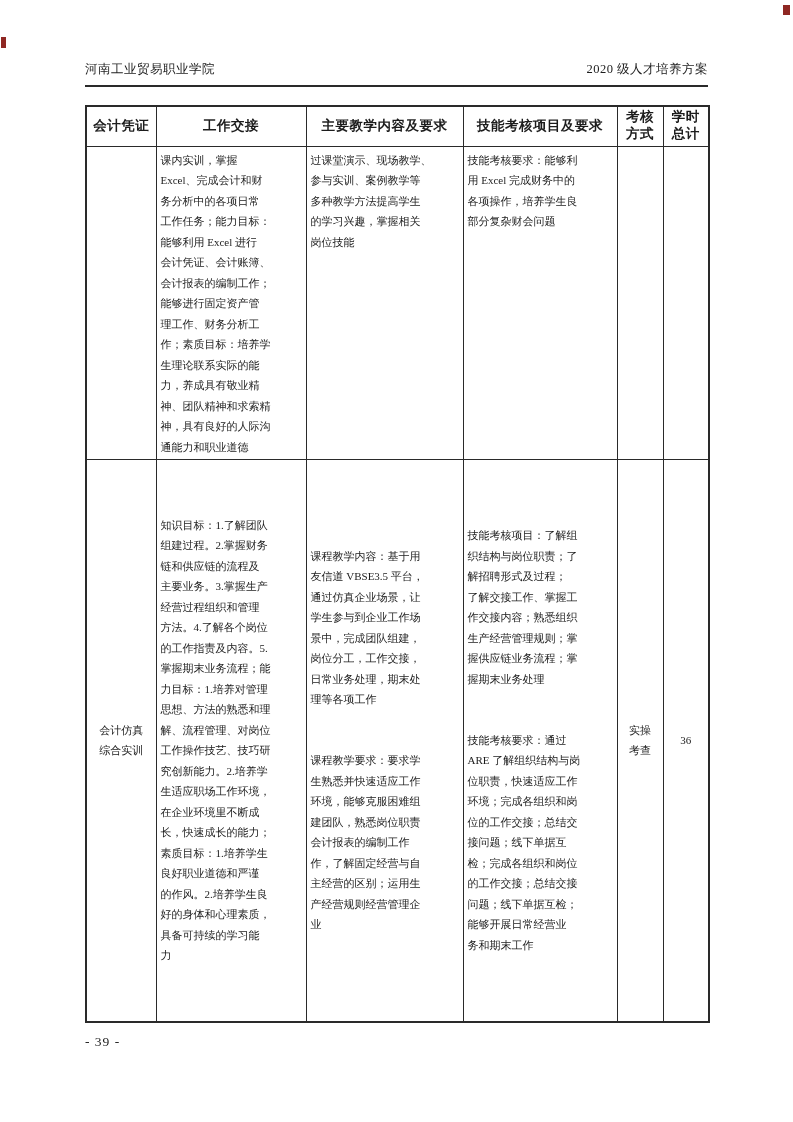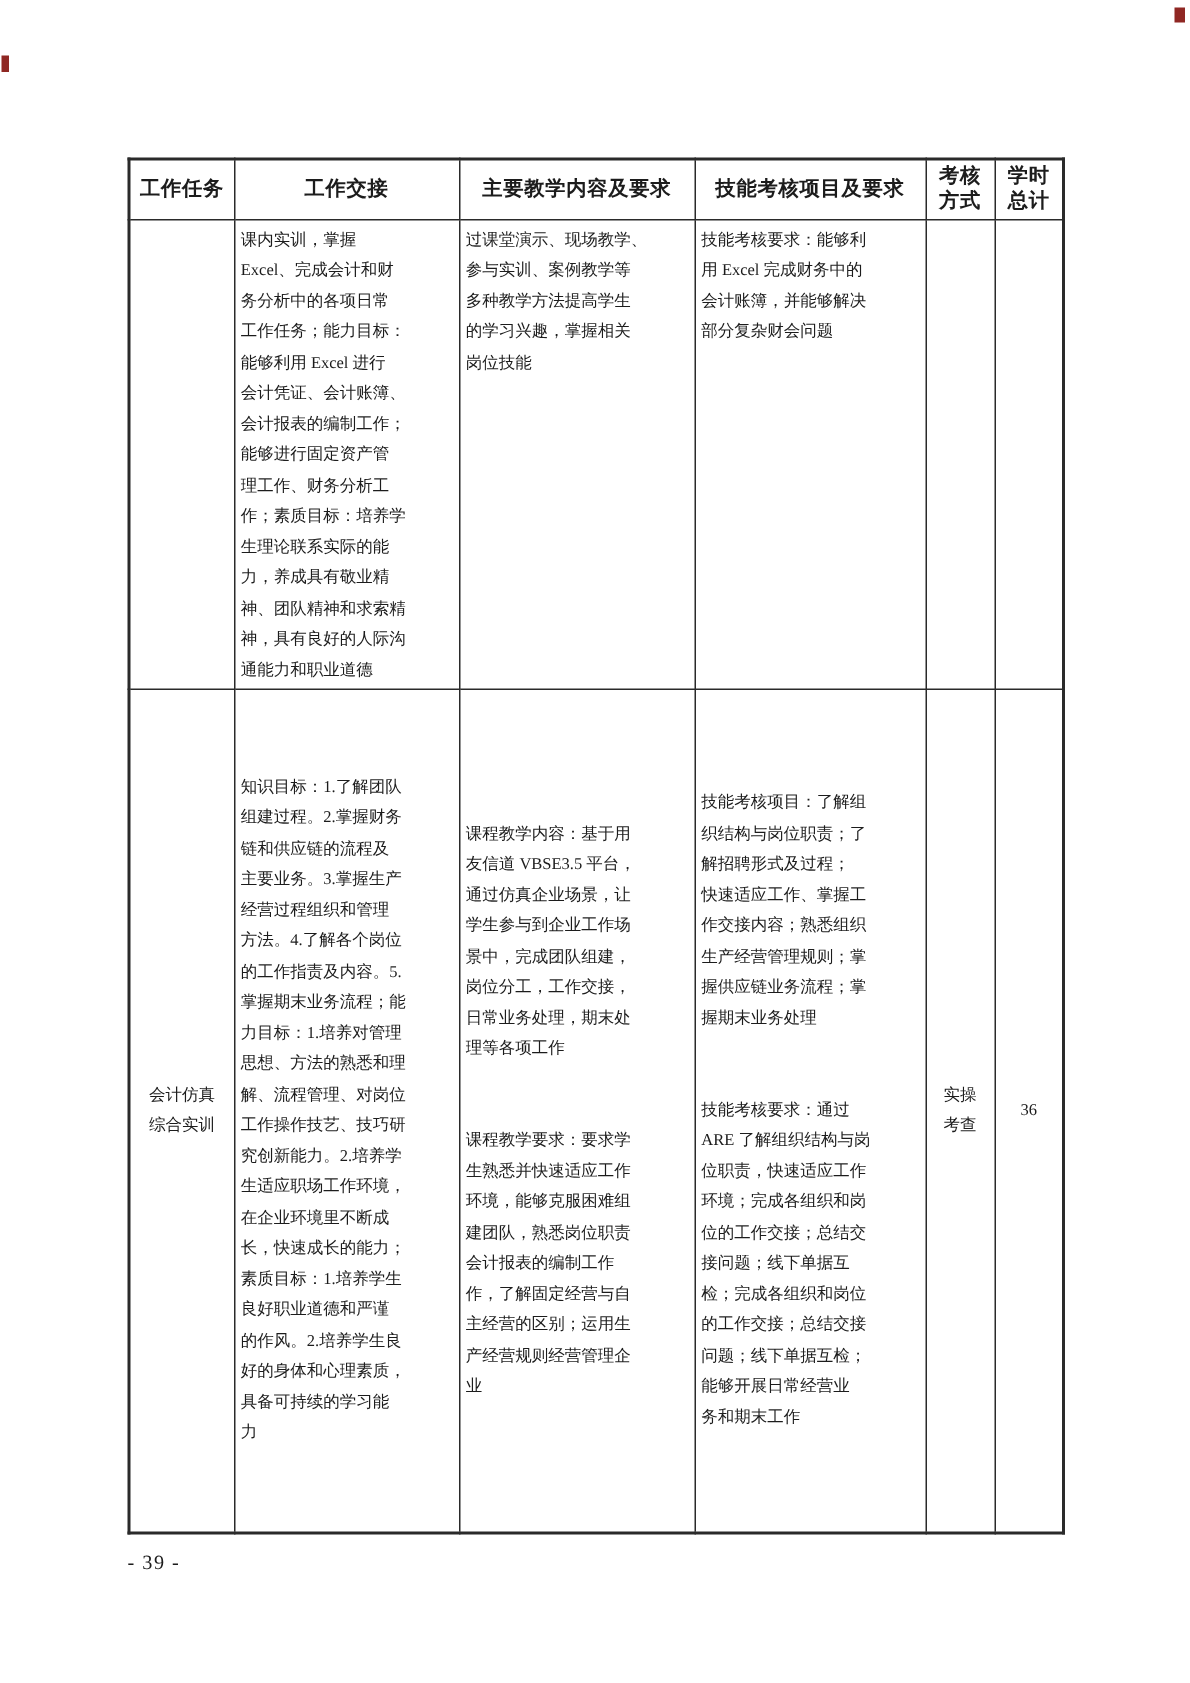--- a/index.html
+++ b/index.html
@@ -66,33 +66,37 @@
   }
 </style>
 </head>
 <body>
 
 <div class="page">
 
   <div class="red-mark left"></div>
   <div class="red-mark right"></div>
 
+  <div class="doc-header">
+    <span>河南工业贸易职业学院</span>
+    <span>2020 级人才培养方案</span>
+  </div>
 
   <table class="course-table">
     <colgroup>
       <col style="width:70px">
       <col style="width:150px">
       <col style="width:157px">
       <col style="width:154px">
       <col style="width:46px">
       <col style="width:46px">
     </colgroup>
     <thead>
       <tr>
-        <th>工作任务</th>
+        <th>会计凭证</th>
         <th>工作交接</th>
         <th>主要教学内容及要求</th>
         <th>技能考核项目及要求</th>
         <th>考核
 方式</th>
         <th>学时
 总计</th>
       </tr>
     </thead>
     <tbody>
@@ -113,21 +117,21 @@
 神、团队精神和求索精
 神，具有良好的人际沟
 通能力和职业道德</td>
         <td class="cell">过课堂演示、现场教学、
 参与实训、案例教学等
 多种教学方法提高学生
 的学习兴趣，掌握相关
 岗位技能</td>
         <td class="cell">技能考核要求：能够利
 用 Excel 完成财务中的
-会计账簿，并能够解决
+各项操作，培养学生良
 部分复杂财会问题</td>
         <td class="center"></td>
         <td class="center"></td>
       </tr>
       <tr class="row-2">
         <td class="center">会计仿真
 综合实训</td>
         <td class="cell">知识目标：1.了解团队
 组建过程。2.掌握财务
 链和供应链的流程及
@@ -166,21 +170,21 @@
 会计报表的编制工作
 作，了解固定经营与自
 主经营的区别；运用生
 产经营规则经营管理企
 业</p>
         </td>
         <td class="cell">
           <p>技能考核项目：了解组
 织结构与岗位职责；了
 解招聘形式及过程；
-快速适应工作、掌握工
+了解交接工作、掌握工
 作交接内容；熟悉组织
 生产经营管理规则；掌
 握供应链业务流程；掌
 握期末业务处理</p>
           <p>技能考核要求：通过
 ARE 了解组织结构与岗
 位职责，快速适应工作
 环境；完成各组织和岗
 位的工作交接；总结交
 接问题；线下单据互

